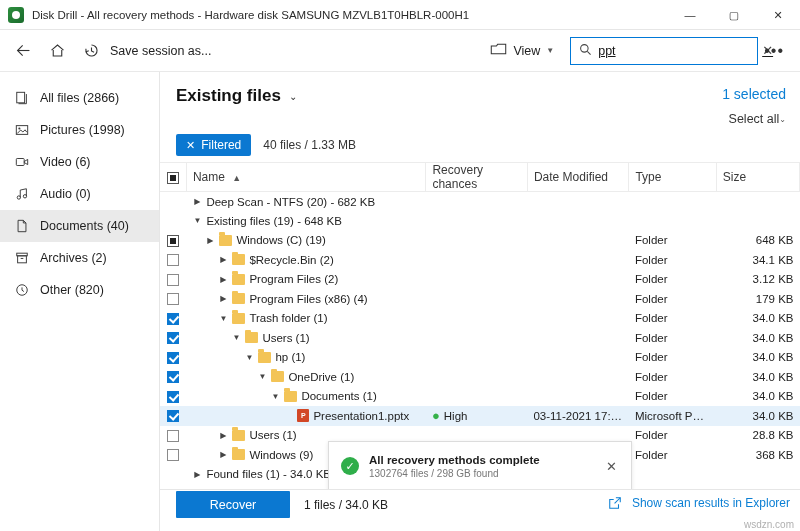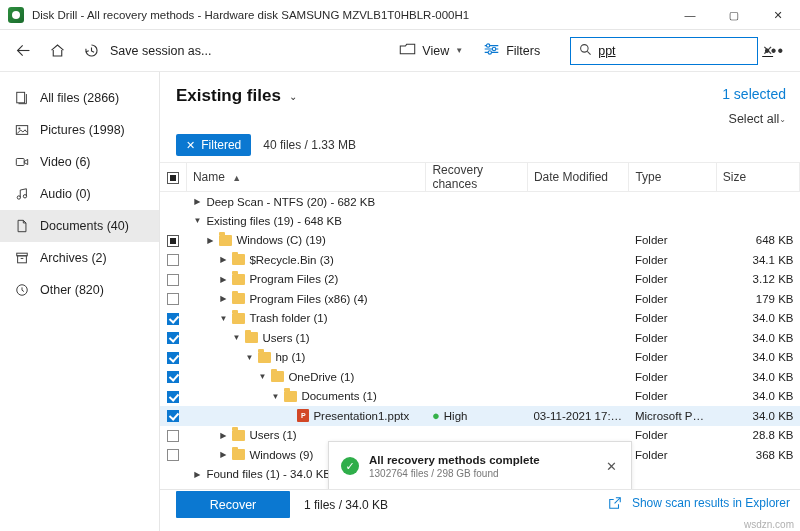--- a/index.html
+++ b/index.html
@@ -73,21 +73,21 @@
     height:30px; padding:0 10px;
     font-size:12.5px; color:#222;
     border-radius:3px;
   }
   .chev { font-size:8px; color:#555; }
   .search-box {
     width: 188px; height: 28px;
     border: 1px solid #0078d7;
     display:flex; align-items:center;
     padding: 0 6px 0 8px;
-    margin-left: 20px;
+    margin-left: 6px;
     background:#fff;
     text-decoration:underline;
   }
   .search-box input {
     border:none; outline:none; flex:1 1 auto;
     font-family:"Liberation Sans", sans-serif;
     font-size:12.5px; color:#111;
     padding:0 0 0 6px; background:transparent;
   }
   .search-caret {
@@ -265,31 +265,20 @@
   <div class="tb-item">
     <span>
       <svg width="17" height="14" viewBox="0 0 20 16">
           <path d="M1.5 4.5 h6 l1.5 -2 h9.5 v11 h-17 z" fill="none" stroke="#333" stroke-width="1.2"></path>
         </svg>
     </span>
     <span>View</span>
     <span class="chev">▼</span>
   </div>
 
-  <div class="tb-item">
-    <span>
-      <svg width="17" height="14" viewBox="0 0 20 16">
-          <path d="M2 4 h16 M2 8 h16 M2 12 h16" stroke="#0b78d1" stroke-width="1.3"></path>
-          <circle cx="6" cy="4" r="2" fill="#fff" stroke="#0b78d1" stroke-width="1.3"></circle>
-          <circle cx="13" cy="8" r="2" fill="#fff" stroke="#0b78d1" stroke-width="1.3"></circle>
-          <circle cx="8" cy="12" r="2" fill="#fff" stroke="#0b78d1" stroke-width="1.3"></circle>
-        </svg>
-    </span>
-    <span>Filters</span>
-  </div>
 
   <div class="search-box">
     <span>
       <svg width="13" height="13" viewBox="0 0 16 16">
           <circle cx="6.6" cy="6.6" r="4.6" fill="none" stroke="#444" stroke-width="1.3"></circle>
           <path d="M10.2 10.2 L14.2 14.2" stroke="#444" stroke-width="1.3"></path>
         </svg>
     </span>
     <input value="ppt" style="">
     <span class="search-caret"></span>
@@ -458,21 +447,21 @@
             <td></td>
             <td>Folder</td>
             <td class="right">648 KB</td>
           </tr>
           <tr class="tr">
             <td class="td-check"><span class="cb"></span></td>
             <td>
               <div class="name-cell" style="padding-left: 26px;">
                 <span class="arrow">▶</span>
                 <span class="folder"></span>
-                <span>$Recycle.Bin (3)</span>
+                <span>$Recycle.Bin (2)</span>
               </div>
             </td>
             <td></td>
             <td></td>
             <td>Folder</td>
             <td class="right">34.1 KB</td>
           </tr>
           <tr class="tr">
             <td class="td-check"><span class="cb"></span></td>
             <td>

